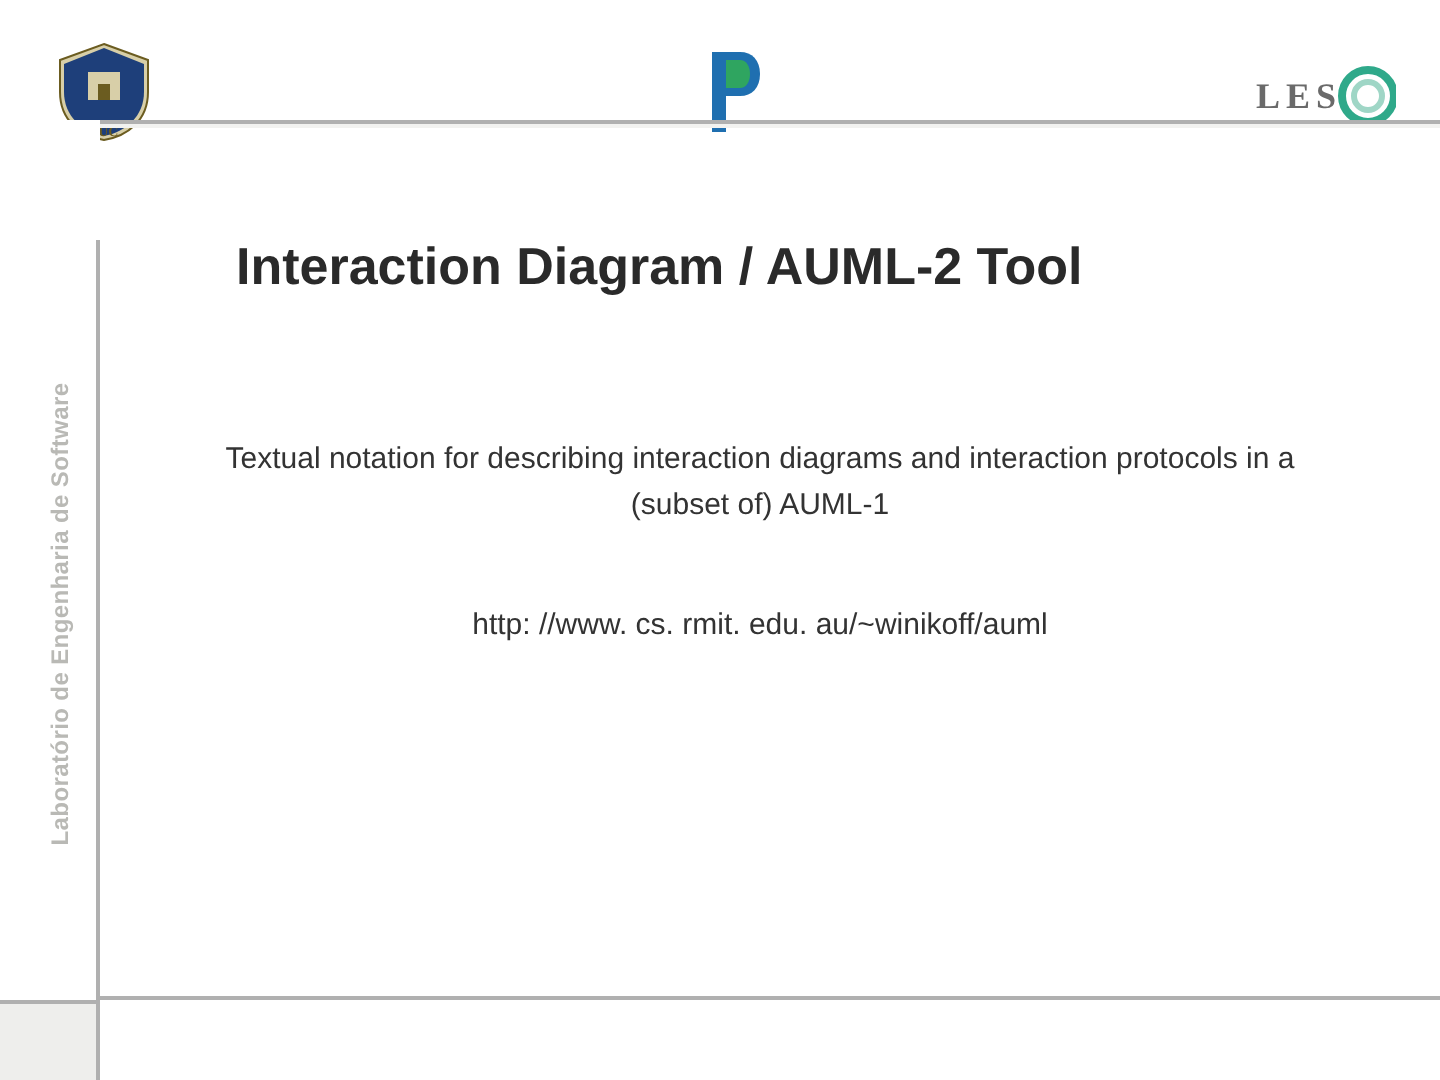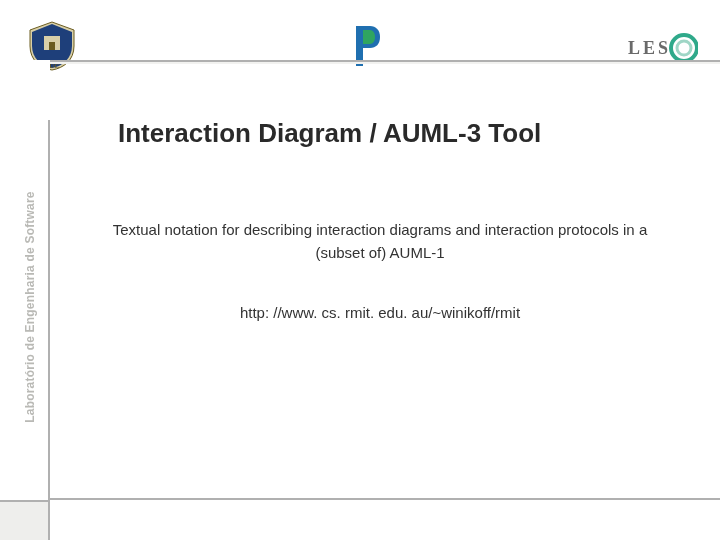--- a/index.html
+++ b/index.html
@@ -177,18 +177,18 @@
 
   <div class="side-strip"></div>
   <div class="side-gap"></div>
   <div class="side-text">Laboratório de Engenharia de Software</div>
 
   <div class="footer-top-line"></div>
   <div class="footer"></div>
   <div class="footer-left-block"></div>
 
   <div class="content">
-    <div class="title">Interaction Diagram / AUML-3 Tool</div>
+    <div class="title">Interaction Diagram / AUML-2 Tool</div>
     <div class="desc">Textual notation for describing interaction diagrams and interaction protocols in a (subset of) AUML-1</div>
-    <div class="url">http: //www. cs. rmit. edu. au/~winikoff/rmit</div>
+    <div class="url">http: //www. cs. rmit. edu. au/~winikoff/auml</div>
   </div>
 
 </div>
 
 </body></html>

